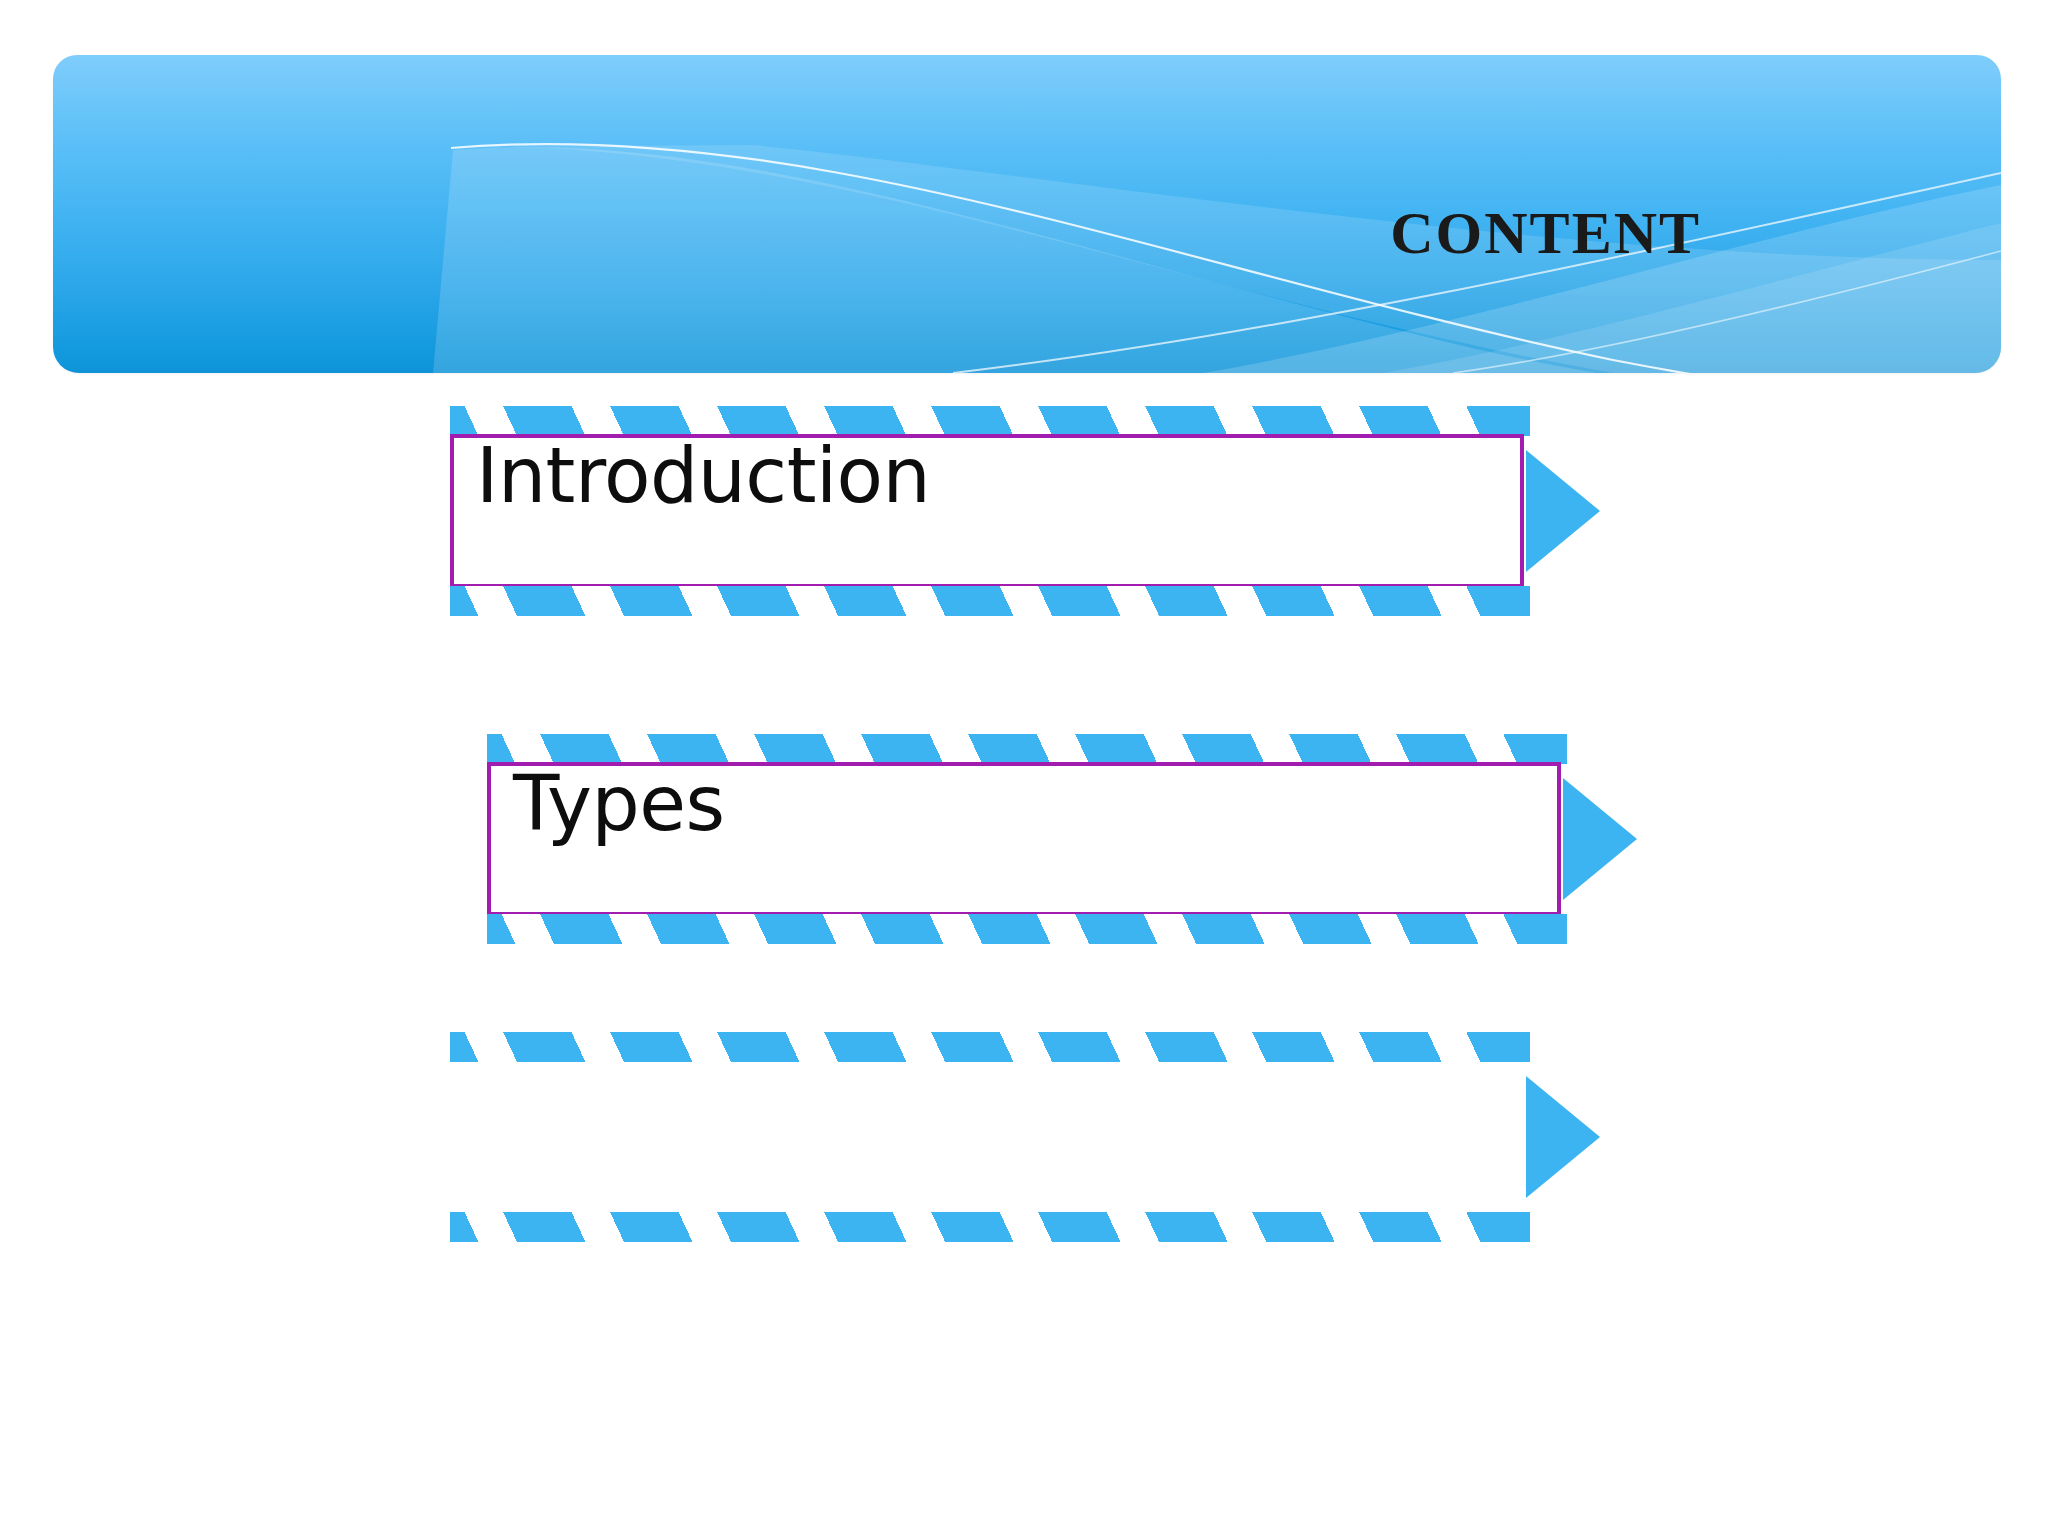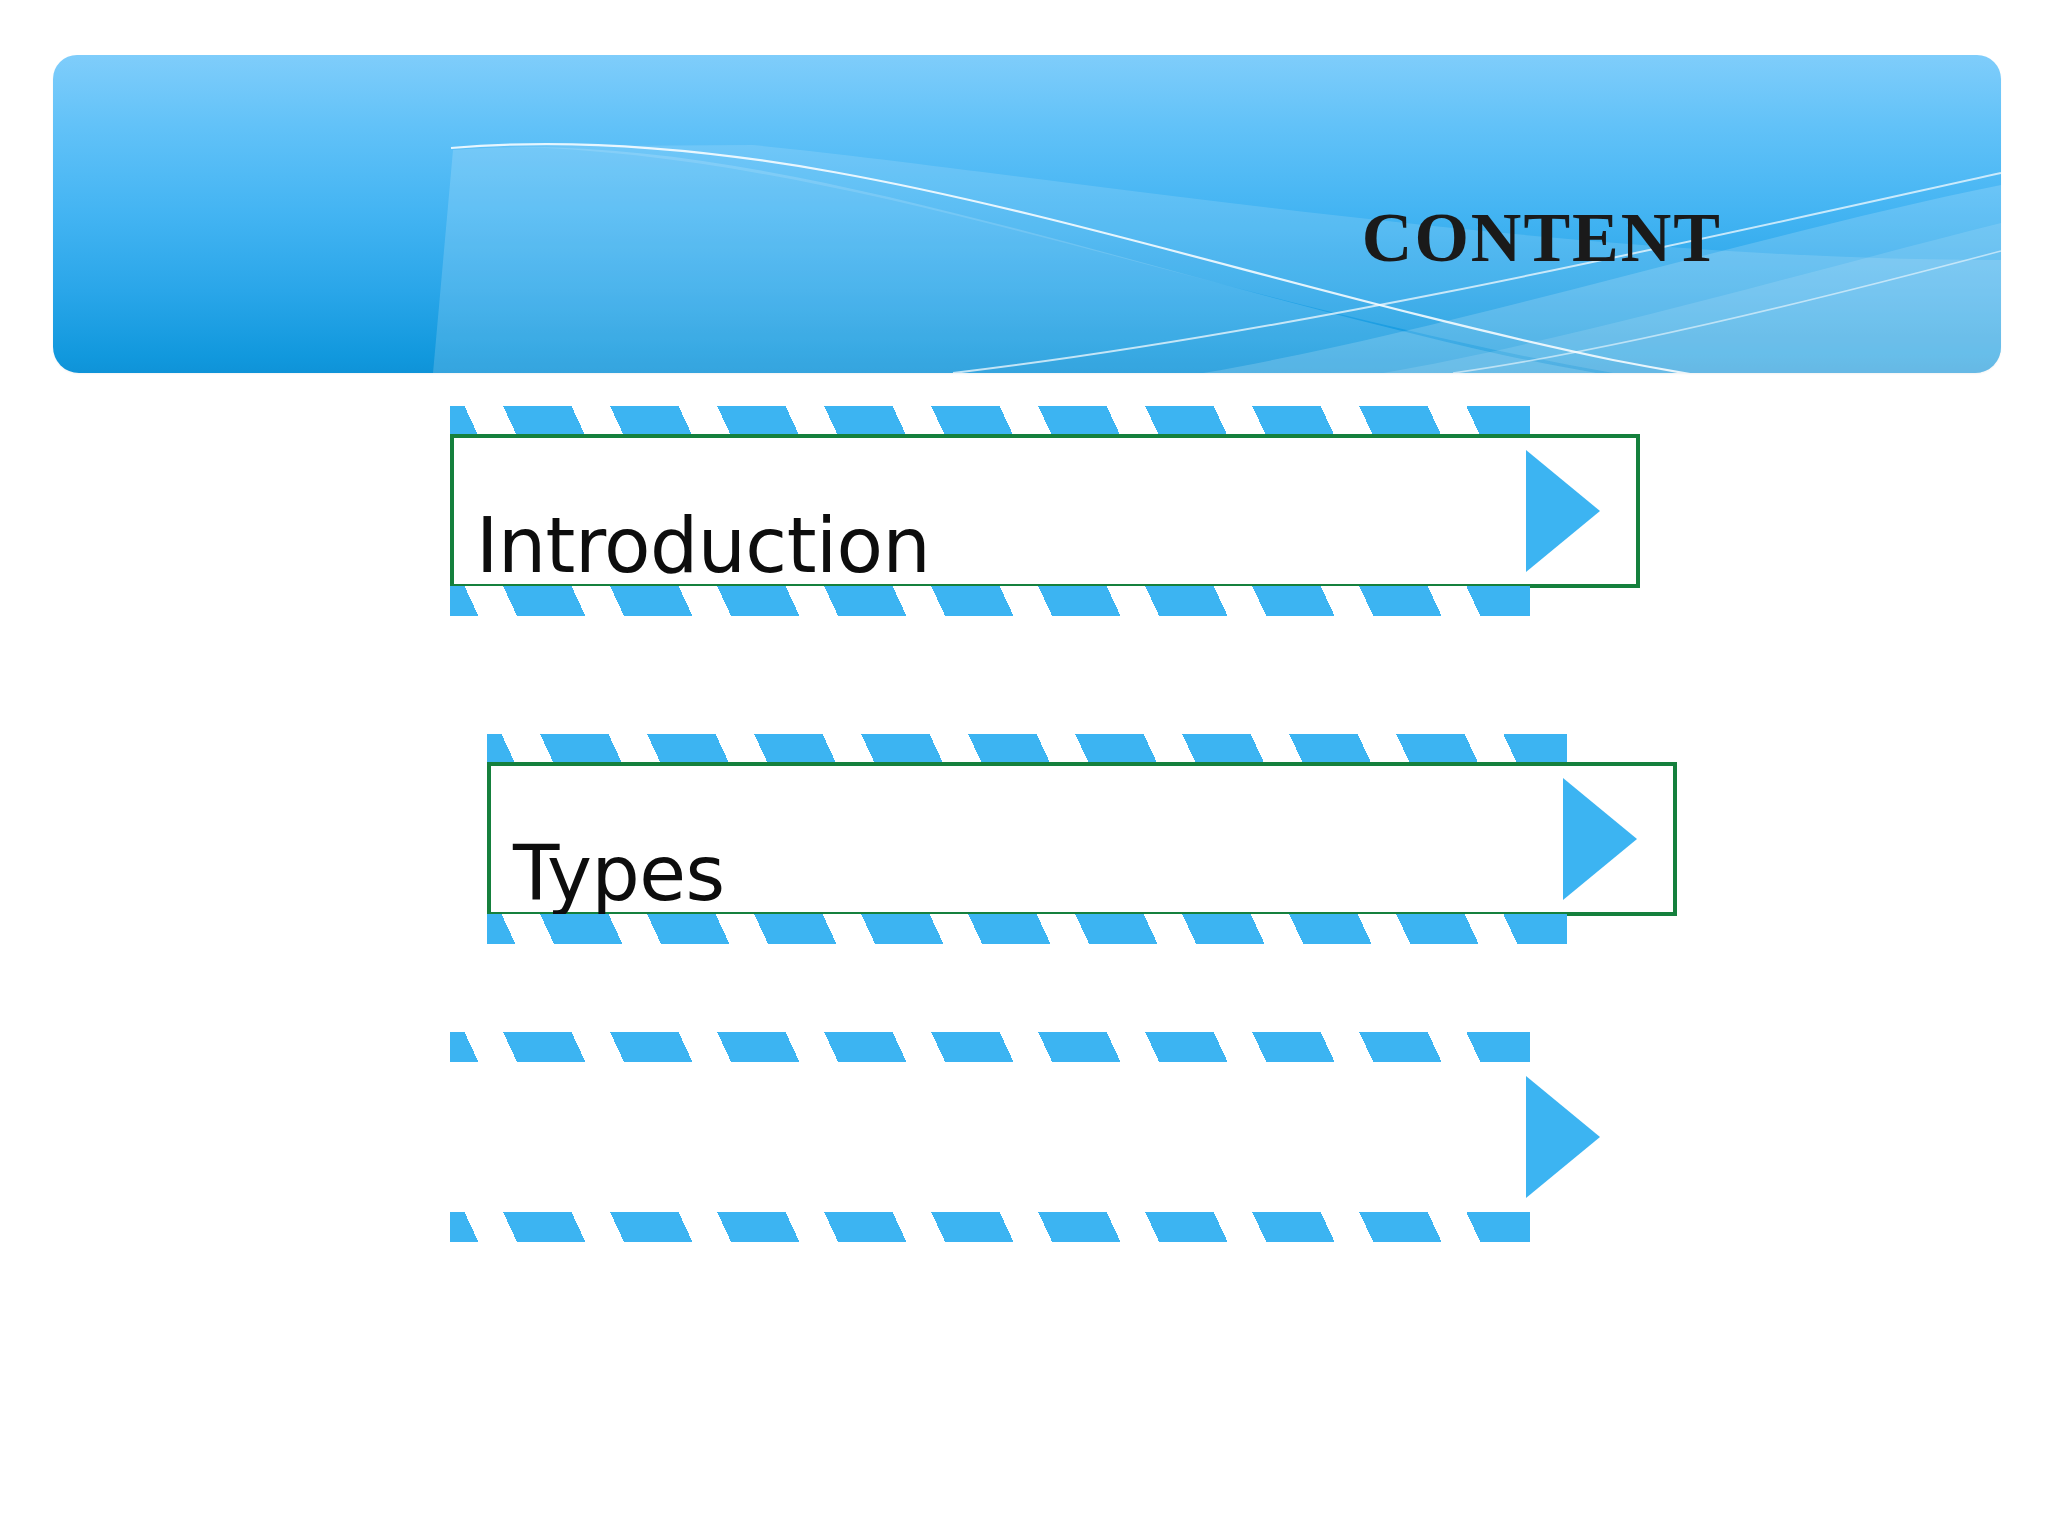--- a/index.html
+++ b/index.html
@@ -42,27 +42,26 @@
   }
 
   #banner-title {
     position: absolute;
     left: 0;
     top: 148px;
     width: 1648px;
     text-align: right;
     font-family: "Liberation Serif", "DejaVu Serif", serif;
     font-weight: bold;
-    font-size: 70px;
+    font-size: 60px;
     letter-spacing: 2px;
     color: #1a1a1a;
     line-height: 1;
     white-space: nowrap;
     z-index: 5;
-    padding-left: 21px;
   }
 
   
   #chevron-list {
     position: absolute;
     left: 0;
     top: 0;
     width: 100%;
   }
 
@@ -99,27 +98,27 @@
         #3cb4f2 62px,
         #ffffff 62px,
         #ffffff 97px);
   }
 
   
   .chevron-body {
     position: absolute;
     left: 0px;
     top: 28px;
-    width: 1190px;
+    width: 1074px;
     height: 154px;
     background: #ffffff;
-    border: 4px solid #15803d;
+    border: 4px solid #a21caf;
     box-sizing: border-box;
     display: flex;
-    align-items: flex-end;
+    align-items: flex-start;
   }
 
   
   .chevron-arrow {
     position: absolute;
     left: 1076px;
     top: 44px;
     width: 0;
     height: 0;
     border-top: 61px solid transparent;

